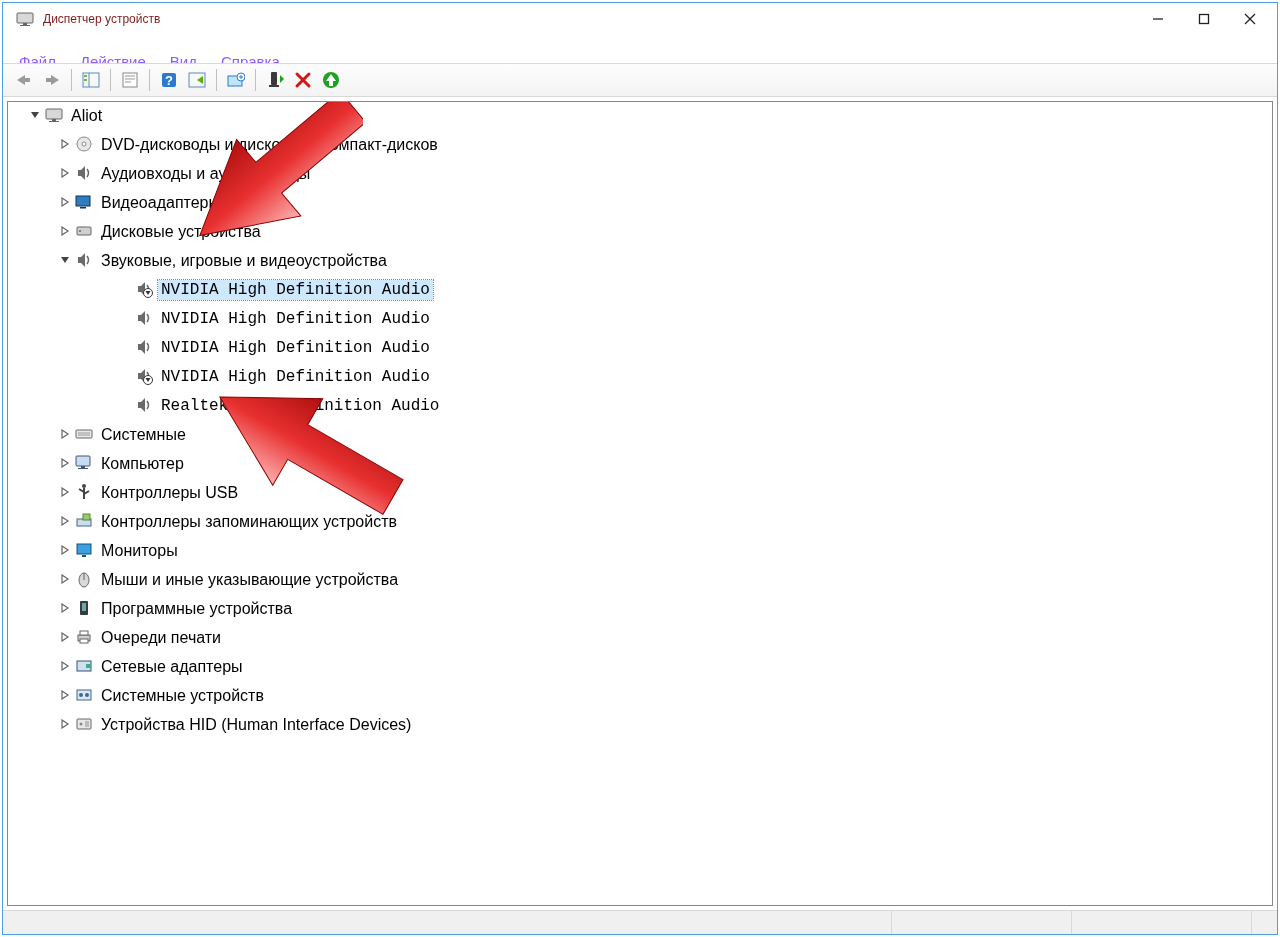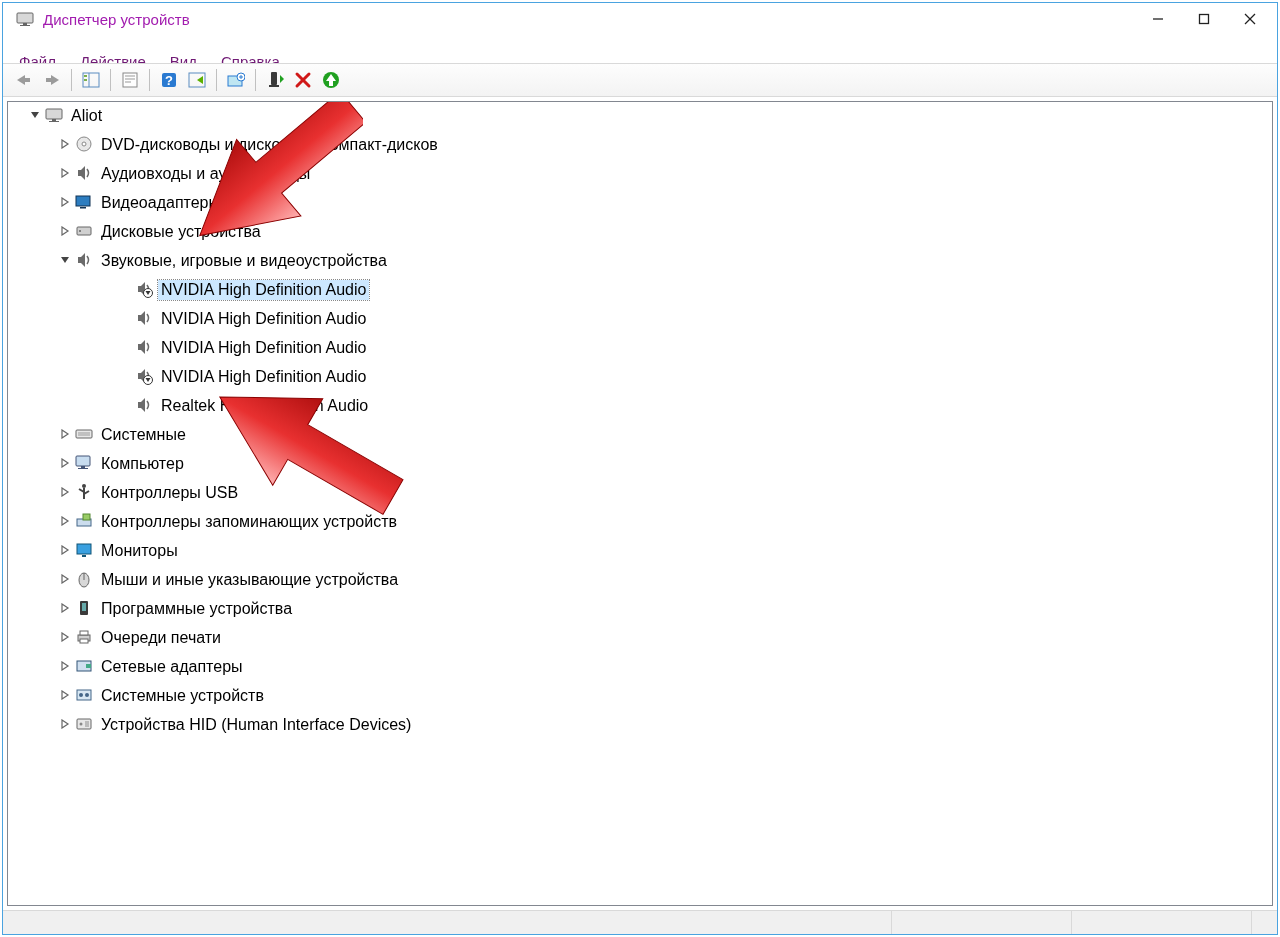--- a/index.html
+++ b/index.html
@@ -1,40 +1,40 @@
 <!DOCTYPE html>
 <html><head>
   <meta charset="utf-8">
   <style>
     * { margin:0; padding:0; box-sizing:border-box; }
     body { font-family:"Segoe UI",Tahoma,sans-serif; font-size:15px; background:#fff; overflow:hidden; }
     #win { width:1276px; height:933px; border:1px solid #4aa3e0; margin:2px; display:flex; flex-direction:column; background:#fff; position:relative; }
     
     .titlebar { height:32px; display:flex; align-items:center; padding:0 4px; }
     .titlebar .appicon { width:20px; height:20px; margin:0 8px; display:flex; align-items:center; justify-content:center; }
-    .titlebar .title { flex:1; font-size:15px; color:#a21caf; }
+    .titlebar .title { flex:1; font-size:12px; color:#7f1d1d; }
     .winbtns { display:flex; }
     .winbtn { width:46px; height:30px; display:flex; align-items:center; justify-content:center; color:#222; }
     
     .menubar { height:28px; display:flex; align-items:center; padding:0 4px; font-size:15px; }
-    .mitem { padding:4px 12px; color:#701a75;margin-top:24px; }
+    .mitem { padding:4px 12px; color:#8b5cf6;margin-top:24px; }
     
     .toolbar { height:34px; border-top:1px solid #d9d9d9; border-bottom:1px solid #d9d9d9; display:flex; align-items:center; padding:0 8px; gap:2px; background:linear-gradient(#fdfdfd,#f3f3f3); }
     .tlbtn { width:26px; height:26px; display:flex; align-items:center; justify-content:center; border:1px solid transparent; border-radius:2px; }
     .tsep { width:1px; height:22px; background:#c0c0c0; margin:0 4px; }
     
     .treewrap { flex:1; margin:4px; border:1px solid #828790; background:#fff; overflow:auto; position:relative; }
     .tree { padding:4px 0; }
     .row { display:flex; align-items:flex-start; height:29px; white-space:nowrap; }
     .toggle { width:18px; height:18px; display:flex; align-items:center; justify-content:center; color:#555; font-size:12px; }
     .dicon { width:20px; height:18px; display:flex; align-items:center; justify-content:center; margin-right:4px; }
     .lbl { font-size:16px; color:#000; padding:1px 3px; }
     .l0 { padding-left:18px; }
     .l1 { padding-left:48px; }
-    .l2 { padding-left:108px; }
+    .l2 { padding-left:108px;font-family:Liberation Mono, monospace; }
     .sel .lbl { background:#cde8ff; outline:1px dotted #888; }
     
     .statusbar { height:24px; border-top:1px solid #d9d9d9; display:flex; align-items:stretch; background:#f0f0f0; }
     .stseg { flex:1; border-right:1px solid #d9d9d9; }
     .stseg:last-child { border-right:none; flex:0 0 25px; }
     .stseg.fix { flex:0 0 180px; }
     
     .anno { position:absolute; pointer-events:none; }
   </style>
 </head>

